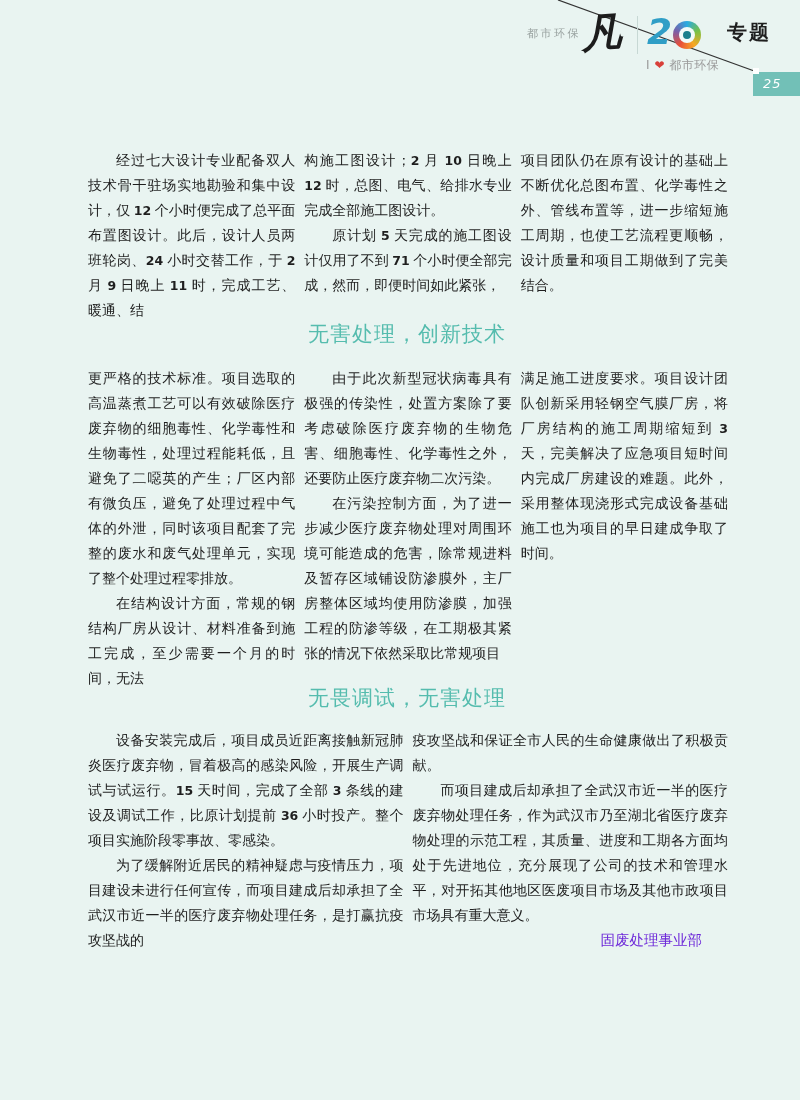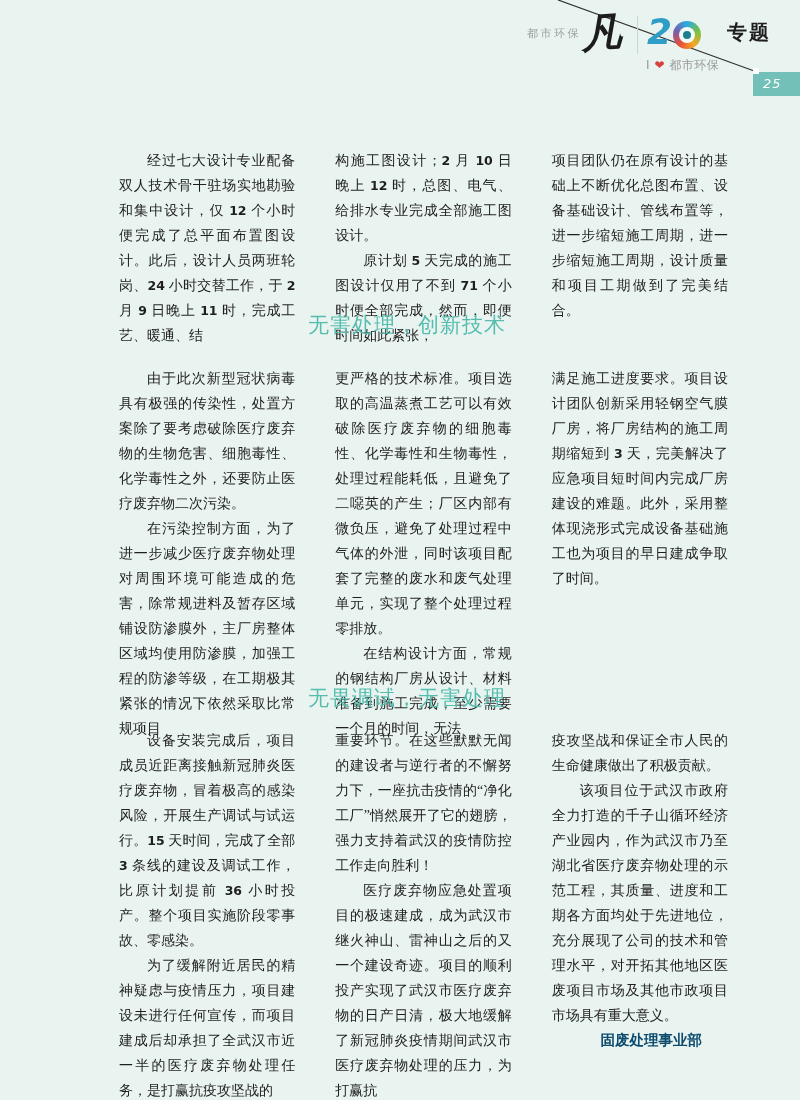--- a/index.html
+++ b/index.html
@@ -51,43 +51,43 @@
     background:#72c0b7;color:#ffffff;
     font-family:"DejaVu Sans",sans-serif;font-size:13px;line-height:24px;
     padding-left:0;text-indent:10px;letter-spacing:1px;font-style:italic;
   }
   .pagebox .sq{position:absolute;left:0px;top:-4px;width:6px;height:6px;background:#ffffff;}
   
   .section{
     position:absolute;left:88px;width:640px;
     display:flex;gap:9px;
   }
-  .col{flex:1;min-width:0;margin-left:31px;}
+  .col{flex:1;min-width:0;}
   .para{
     margin:0;font-size:14px;line-height:25px;text-align:justify;color:#1e1e1e;
   }
   .para.indent{text-indent:2em;}
   .num{
     font-family:"DejaVu Sans","Liberation Sans",sans-serif;
     font-weight:bold;font-size:12.5px;
   }
   .sec1{top:148px;}
   .sec2{top:366px;}
   .sec3{top:728px;justify-content:center;}
   .heading{
     position:absolute;left:88px;width:640px;padding-left:220px;box-sizing:border-box;
     font-family:"Liberation Sans","DejaVu Sans",sans-serif;
     font-size:21px;font-weight:500;color:#55bcae;letter-spacing:1px;
   }
-  .h1{top:311px;}
+  .h1{top:320px;}
   .h2{top:684px;}
   .signature{
     margin:0;text-align:right;padding-right:26px;
     font-family:"Liberation Sans","DejaVu Sans",sans-serif;
-    font-weight:bold;font-size:14.5px;line-height:25px;color:#0c4a6e;
+    font-weight:normal;font-size:14.5px;line-height:25px;color:#6d28d9;
   }
 </style>
 </head>
 <body>
 
 <svg class="diag" width="800" height="100">
   <line x1="558" y1="0" x2="757" y2="72" stroke="#333333" stroke-width="1.3"></line>
 </svg>
 
 <div class="brand-text">都市环保</div>
@@ -116,49 +116,45 @@
 
 <div class="section sec1">
   <div class="col">
     <p class="para indent">经过七大设计专业配备双人技术骨干驻场实地勘验和集中设计，仅 <span class="num">12</span> 个小时便完成了总平面布置图设计。此后，设计人员两班轮岗、<span class="num">24</span> 小时交替工作，于 <span class="num">2</span> 月 <span class="num">9</span> 日晚上 <span class="num">11</span> 时，完成工艺、暖通、结</p>
   </div>
   <div class="col">
     <p class="para">构施工图设计；<span class="num">2</span> 月 <span class="num">10</span> 日晚上 <span class="num">12</span> 时，总图、电气、给排水专业完成全部施工图设计。</p>
     <p class="para indent">原计划 <span class="num">5</span> 天完成的施工图设计仅用了不到 <span class="num">71</span> 个小时便全部完成，然而，即便时间如此紧张，</p>
   </div>
   <div class="col">
-    <p class="para">项目团队仍在原有设计的基础上不断优化总图布置、设备基础设计、管线布置等，进一步缩短施工周期，进一步缩短施工周期，设计质量和项目工期做到了完美结合。</p>
+    <p class="para">项目团队仍在原有设计的基础上不断优化总图布置、化学毒性之外、管线布置等，进一步缩短施工周期，也使工艺流程更顺畅，设计质量和项目工期做到了完美结合。</p>
   </div>
 </div>
 
 <div class="heading h1">无害处理，创新技术</div>
 
 <div class="section sec2">
   <div class="col">
+    <p class="para">更严格的技术标准。项目选取的高温蒸煮工艺可以有效破除医疗废弃物的细胞毒性、化学毒性和生物毒性，处理过程能耗低，且避免了二噁英的产生；厂区内部有微负压，避免了处理过程中气体的外泄，同时该项目配套了完整的废水和废气处理单元，实现了整个处理过程零排放。</p>
+    <p class="para indent">在结构设计方面，常规的钢结构厂房从设计、材料准备到施工完成，至少需要一个月的时间，无法</p>
+  </div>
+  <div class="col">
     <p class="para indent">由于此次新型冠状病毒具有极强的传染性，处置方案除了要考虑破除医疗废弃物的生物危害、细胞毒性、化学毒性之外，还要防止医疗废弃物二次污染。</p>
     <p class="para indent">在污染控制方面，为了进一步减少医疗废弃物处理对周围环境可能造成的危害，除常规进料及暂存区域铺设防渗膜外，主厂房整体区域均使用防渗膜，加强工程的防渗等级，在工期极其紧张的情况下依然采取比常规项目</p>
-  </div>
-  <div class="col">
-    <p class="para">更严格的技术标准。项目选取的高温蒸煮工艺可以有效破除医疗废弃物的细胞毒性、化学毒性和生物毒性，处理过程能耗低，且避免了二噁英的产生；厂区内部有微负压，避免了处理过程中气体的外泄，同时该项目配套了完整的废水和废气处理单元，实现了整个处理过程零排放。</p>
-    <p class="para indent">在结构设计方面，常规的钢结构厂房从设计、材料准备到施工完成，至少需要一个月的时间，无法</p>
   </div>
   <div class="col">
     <p class="para">满足施工进度要求。项目设计团队创新采用轻钢空气膜厂房，将厂房结构的施工周期缩短到 <span class="num">3</span> 天，完美解决了应急项目短时间内完成厂房建设的难题。此外，采用整体现浇形式完成设备基础施工也为项目的早日建成争取了时间。</p>
   </div>
 </div>
 
 <div class="heading h2">无畏调试，无害处理</div>
 
 <div class="section sec3">
   <div class="col">
     <p class="para indent">设备安装完成后，项目成员近距离接触新冠肺炎医疗废弃物，冒着极高的感染风险，开展生产调试与试运行。<span class="num">15</span> 天时间，完成了全部 <span class="num">3</span> 条线的建设及调试工作，比原计划提前 <span class="num">36</span> 小时投产。整个项目实施阶段零事故、零感染。</p>
     <p class="para indent">为了缓解附近居民的精神疑虑与疫情压力，项目建设未进行任何宣传，而项目建成后却承担了全武汉市近一半的医疗废弃物处理任务，是打赢抗疫攻坚战的</p>
   </div>
   <div class="col">
-    <p class="para">重要环节。在这些默默无闻的建设者与逆行者的不懈努力下，一座抗击疫情的“净化工厂”悄然展开了它的翅膀，强力支持着武汉的疫情防控工作走向胜利！</p>
-    <p class="para indent">医疗废弃物应急处置项目的极速建成，成为武汉市继火神山、雷神山之后的又一个建设奇迹。项目的顺利投产实现了武汉市医疗废弃物的日产日清，极大地缓解了新冠肺炎疫情期间武汉市医疗废弃物处理的压力，为打赢抗</p>
-  </div>
-  <div class="col">
     <p class="para">疫攻坚战和保证全市人民的生命健康做出了积极贡献。</p>
-    <p class="para indent">该项目位于武汉市政府全力打造的千子山循环经济产业园内，作为武汉市乃至湖北省医疗废弃物处理的示范工程，其质量、进度和工期各方面均处于先进地位，充分展现了公司的技术和管理水平，对开拓其他地区医废项目市场及其他市政项目市场具有重大意义。</p>
+    <p class="para indent">而项目建成后却承担了全武汉市近一半的医疗废弃物处理任务，作为武汉市乃至湖北省医疗废弃物处理的示范工程，其质量、进度和工期各方面均处于先进地位，充分展现了公司的技术和管理水平，对开拓其他地区医废项目市场及其他市政项目市场具有重大意义。</p>
     <p class="signature">固废处理事业部</p>
   </div>
 </div>
 
 </body></html>

